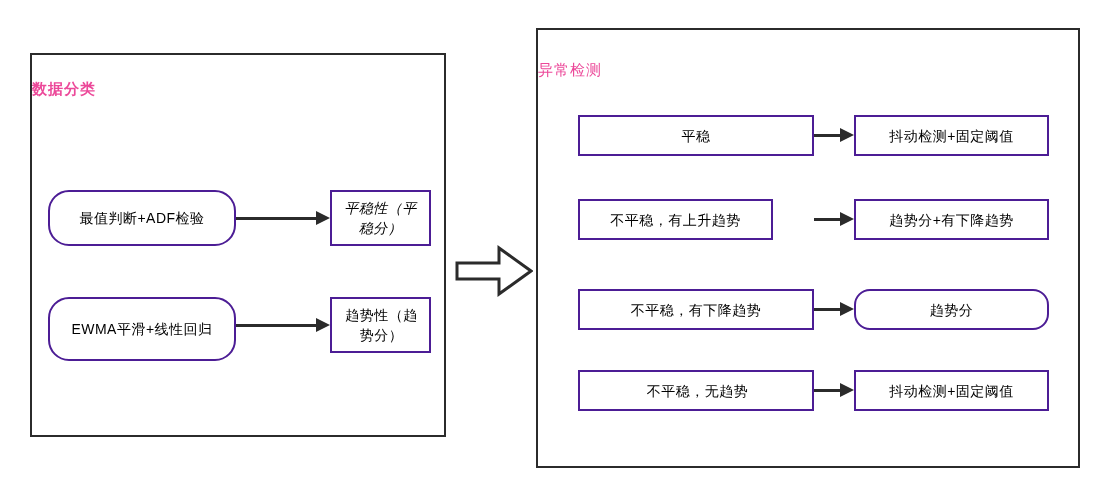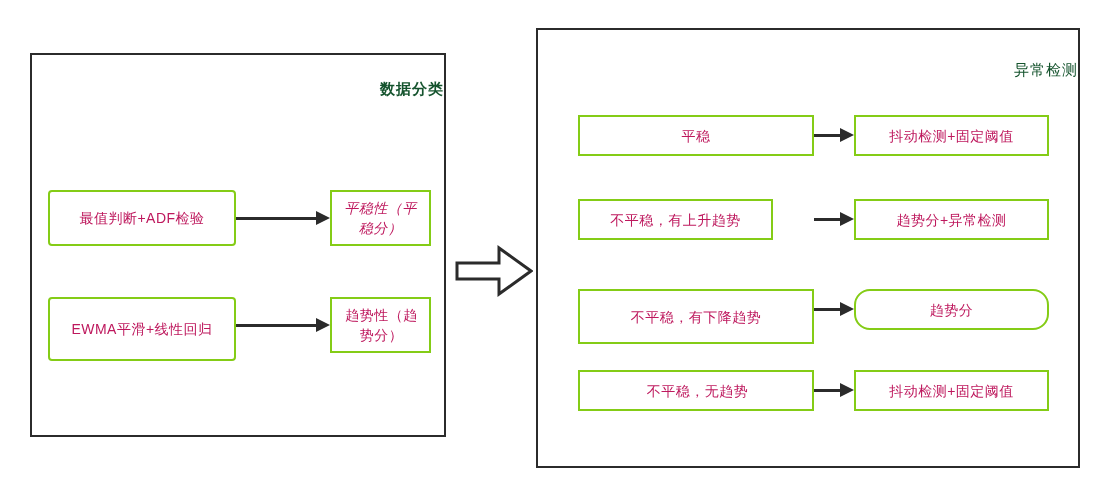--- a/index.html
+++ b/index.html
@@ -34,57 +34,57 @@
   #panel-right {
     left: 536px;
     top: 28px;
     width: 544px;
     height: 440px;
   }
   .panel-title {
     position: absolute;
     left: 0;
     width: 100%;
-    text-align: right;
+    text-align: left;
     font-size: 15px;
     line-height: 20px;
     letter-spacing: 1px;
-    color: #14532d;
+    color: #ec4899;
     white-space: nowrap;
   }
   #panel-left .panel-title { top: 24px; font-weight: bold; }
   #panel-right .panel-title { top: 30px; }
 
   .node {
     position: absolute;
     box-sizing: border-box;
     background: #ffffff;
-    border: 2px solid #84cc16;
+    border: 2px solid #4c1d95;
     display: flex;
     align-items: center;
     justify-content: center;
     text-align: center;
     font-size: 14px;
     line-height: 20px;
     letter-spacing: 0.5px;
-    color: #be185d;
+    color: #000000;
     padding: 2px 6px;
   }
-  .node.rounded { border-radius: 4px; }
+  .node.rounded { border-radius: 21px; }
 
   
   #node-minmax-adf   { left: 16px;  top: 135px; width: 188px; height: 56px; }
   #node-ewma-linreg  { left: 16px;  top: 242px; width: 188px; height: 64px; }
   #node-stationarity { left: 298px; top: 135px; width: 101px; height: 56px; font-style: italic; }
   #node-trendness    { left: 298px; top: 242px; width: 101px; height: 56px; padding-left: 8px; }
 
   
   #node-stable        { left: 40px;  top: 85px;  width: 236px; height: 41px; }
   #node-nonstable-up  { left: 40px;  top: 169px; width: 195px; height: 41px; }
-  #node-nonstable-dn  { left: 40px;  top: 259px; width: 236px; height: 55px; }
+  #node-nonstable-dn  { left: 40px;  top: 259px; width: 236px; height: 41px; }
   #node-nonstable-no  { left: 40px;  top: 340px; width: 236px; height: 41px; padding-left: 9px; }
   #node-jitter-fixed-1 { left: 316px; top: 85px;  width: 195px; height: 41px; }
   #node-trend-fixed    { left: 316px; top: 169px; width: 195px; height: 41px; }
   #node-trend-only     { left: 316px; top: 259px; width: 195px; height: 41px; border-radius: 16px; }
   #node-jitter-fixed-2 { left: 316px; top: 340px; width: 195px; height: 41px; }
 
   
   .connector {
     position: absolute;
     height: 14px;
@@ -171,21 +171,21 @@
     <div class="node" id="node-stable">平稳</div>
 
     <div class="node" id="node-nonstable-up">不平稳，有上升趋势</div>
 
     <div class="node" id="node-nonstable-dn">不平稳，有下降趋势</div>
 
     <div class="node" id="node-nonstable-no">不平稳，无趋势</div>
 
     <div class="node" id="node-jitter-fixed-1">抖动检测+固定阈值</div>
 
-    <div class="node" id="node-trend-fixed">趋势分+异常检测</div>
+    <div class="node" id="node-trend-fixed">趋势分+有下降趋势</div>
 
     <div class="node" id="node-trend-only">趋势分</div>
 
     <div class="node" id="node-jitter-fixed-2">抖动检测+固定阈值</div>
 
     <div class="connector" id="conn-r1">
       <span class="shaft"></span>
       <span class="head"></span>
     </div>
 

